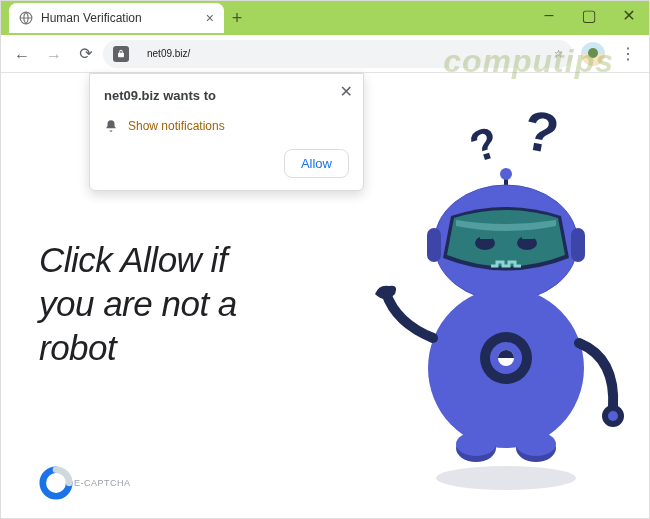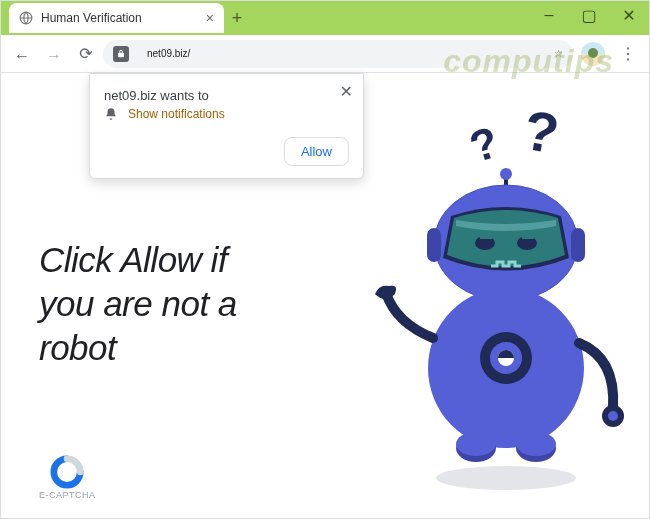--- a/index.html
+++ b/index.html
@@ -22,28 +22,28 @@
   .addr .star { margin-left:auto; color:#5f6368; }
   .avatar { width:24px; height:24px; border-radius:50%; background: linear-gradient(#cde8f5 50%, #f5e5c5 50%); margin: 0 6px; position:relative; overflow:hidden; }
   .avatar::after { content:""; position:absolute; width:10px; height:10px; background:#6b8e4e; border-radius:50%; top:6px; left:7px; }
   
   
   .page { position: relative; width: 100%; height: calc(100% - 72px); background:#fff; }
   .headline { position:absolute; left:38px; top:165px; font-size:35px; font-weight:400; color:#202124; line-height:1.25; letter-spacing:-0.5px;font-style:italic; }
   
   
   .prompt { position:absolute; left:88px; top:0px; width:275px; background:#fff; border:1px solid #dadce0; border-radius:0 0 6px 6px; box-shadow: 0 4px 12px rgba(0,0,0,0.15); padding:14px 14px 12px; font-size:13px; color:#3c4043; }
-  .prompt .site { margin-bottom:4px; }
+  .prompt .site { margin-bottom:16px;font-weight:bold; }
   .prompt .row { display:flex; align-items:center; gap:10px; font-size:12px; color:#a16207; }
   .prompt .close { position:absolute; top:8px; right:10px; font-size:16px; color:#5f6368; }
   .prompt .buttons { display:flex; justify-content:flex-end; gap:10px; margin-top:16px; }
   .pbtn { border:1px solid #dadce0; background:#fff; color:#1a73e8; font-size:13px; padding:6px 16px; border-radius:8px; }
   
   
-  .logo { position:absolute; left:38px; bottom:18px; display:flex; flex-direction:column; align-items:center; gap:1px; }
+  .logo { position:absolute; left:38px; bottom:18px; display:flex; flex-direction:row; align-items:center; gap:1px; }
   .logo-text { font-size:9px; color:#9aa0a6; letter-spacing:0.5px; }
   
   
   .robot-wrap { position:absolute; right:18px; top:35px; width:290px; height:390px; }
   .watermark { position:absolute; right:35px; top:-30px; font-size:32px; font-weight:bold; color: rgba(140,170,80,0.35); font-style:italic; letter-spacing:1px; }
 </style>
 </head>
 <body>
 
 <div class="titlebar">

